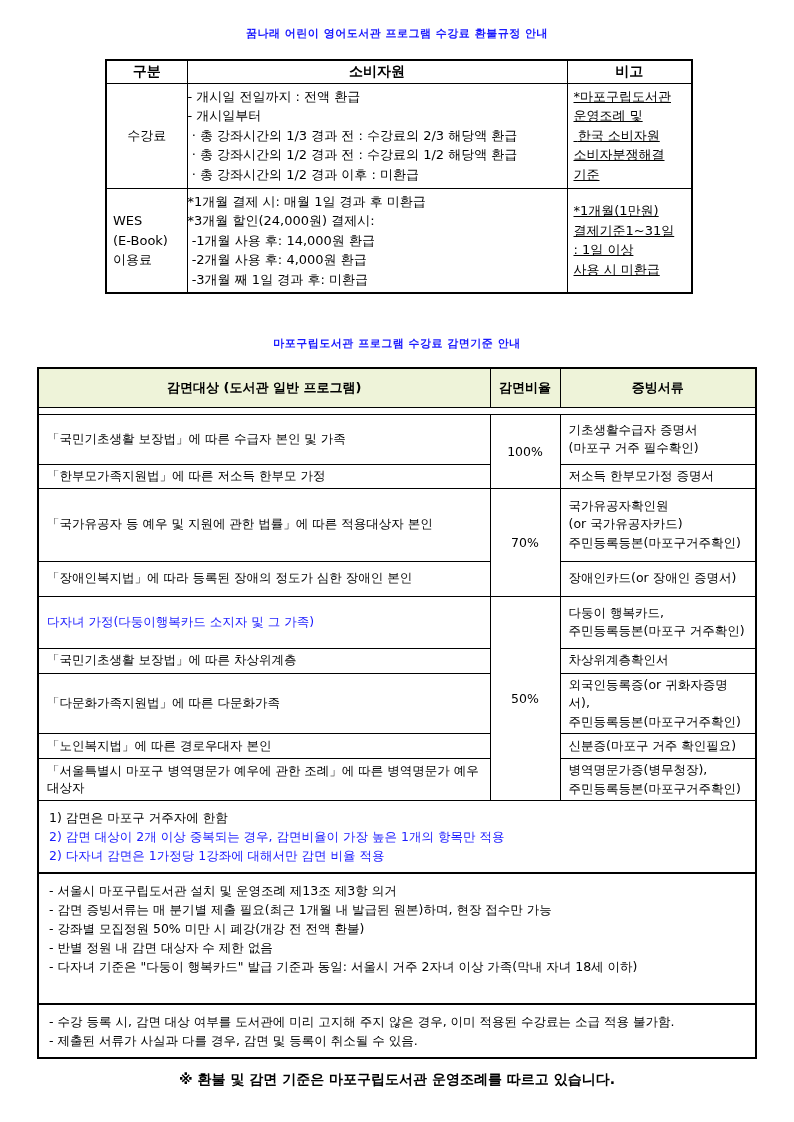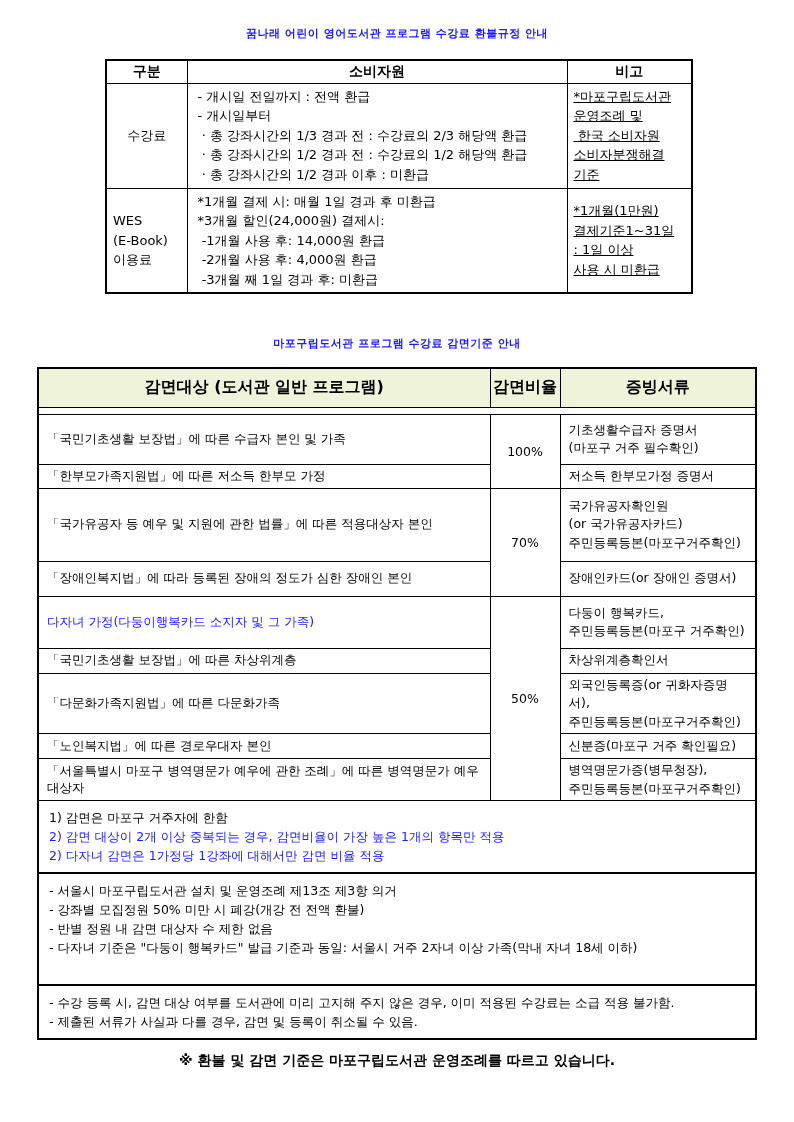--- a/index.html
+++ b/index.html
@@ -20,28 +20,28 @@
   .title-discount { margin-top: 42px; margin-bottom: 16px; }
 
   
   table { border-collapse: collapse; table-layout: fixed; }
   .refund-table { margin-left: 105px; width: 586px; border: 2px solid #000; }
   .refund-table th, .refund-table td { border: 1px solid #000; vertical-align: middle; }
   .refund-table th { font-weight: bold; text-align: center; height: 23px; font-size: 14px; }
   .refund-table td { padding: 3px 6px; }
   .refund-table .cat-cell { text-align: center; }
   .refund-table .cat-cell.left { text-align: left; padding-left: 6px; }
-  .refund-table .crit-cell { padding-left: 10px; }
+  .refund-table .crit-cell { padding-left: 0; }
   .refund-table .note-cell { padding-left: 6px; text-decoration: underline; }
   .ln { white-space: pre-wrap; line-height: 19.5px; }
 
   
   .discount-box { margin-left: 37px; width: 720px; border: 2px solid #000; margin-top: 0; background: #fff; }
   .discount-head { width: 716px; }
-  .discount-head th { border: 1px solid #000; background: #eef3d9; font-weight: bold; height: 38px; text-align: center; font-size: 16px; }
+  .discount-head th { border: 1px solid #000; background: #eef3d9; font-weight: bold; height: 38px; text-align: center; font-size: 13px; }
   .discount-head th:first-child, .discount-body td:first-child { border-left: none; }
   .discount-head th:last-child,  .discount-body td:last-child  { border-right: none; }
   .discount-head th { border-top: none; }
   .head-gap { height: 6px; }
   .discount-body { width: 716px; }
   .discount-body td { border: 1px solid #000; vertical-align: middle; padding: 2px 8px; font-size: 12.5px; }
   .discount-body .target-cell { text-align: left; }
   .discount-body .rate-cell { text-align: center; }
   .discount-body .docs-cell .ln { line-height: 18.5px; }
   .blue { color: #1a1aff; }
@@ -208,20 +208,21 @@
       </table>
 
     <div class="note-block block-rules">
       <div class="ln">1) 감면은 마포구 거주자에 한함</div>
       <div class="ln blue">2) 감면 대상이 2개 이상 중복되는 경우, 감면비율이 가장 높은 1개의 항목만 적용</div>
       <div class="ln blue">2) 다자녀 감면은 1가정당 1강좌에 대해서만 감면 비율 적용</div>
     </div>
 
     <div class="note-block block-basis">
       <div class="ln">- 서울시 마포구립도서관 설치 및 운영조례 제13조 제3항 의거</div>
+      <div class="ln">- 감면 증빙서류는 매 분기별 제출 필요(최근 1개월 내 발급된 원본)하며, 현장 접수만 가능</div>
       <div class="ln">- 강좌별 모집정원 50% 미만 시 폐강(개강 전 전액 환불)</div>
       <div class="ln">- 반별 정원 내 감면 대상자 수 제한 없음</div>
       <div class="ln">- 다자녀 기준은 "다둥이 행복카드" 발급 기준과 동일: 서울시 거주 2자녀 이상 가족(막내 자녀 18세 이하)</div>
     </div>
 
     <div class="note-block block-cautions">
       <div class="ln">- 수강 등록 시, 감면 대상 여부를 도서관에 미리 고지해 주지 않은 경우, 이미 적용된 수강료는 소급 적용 불가함.</div>
       <div class="ln">- 제출된 서류가 사실과 다를 경우, 감면 및 등록이 취소될 수 있음.</div>
     </div>
   </div>

